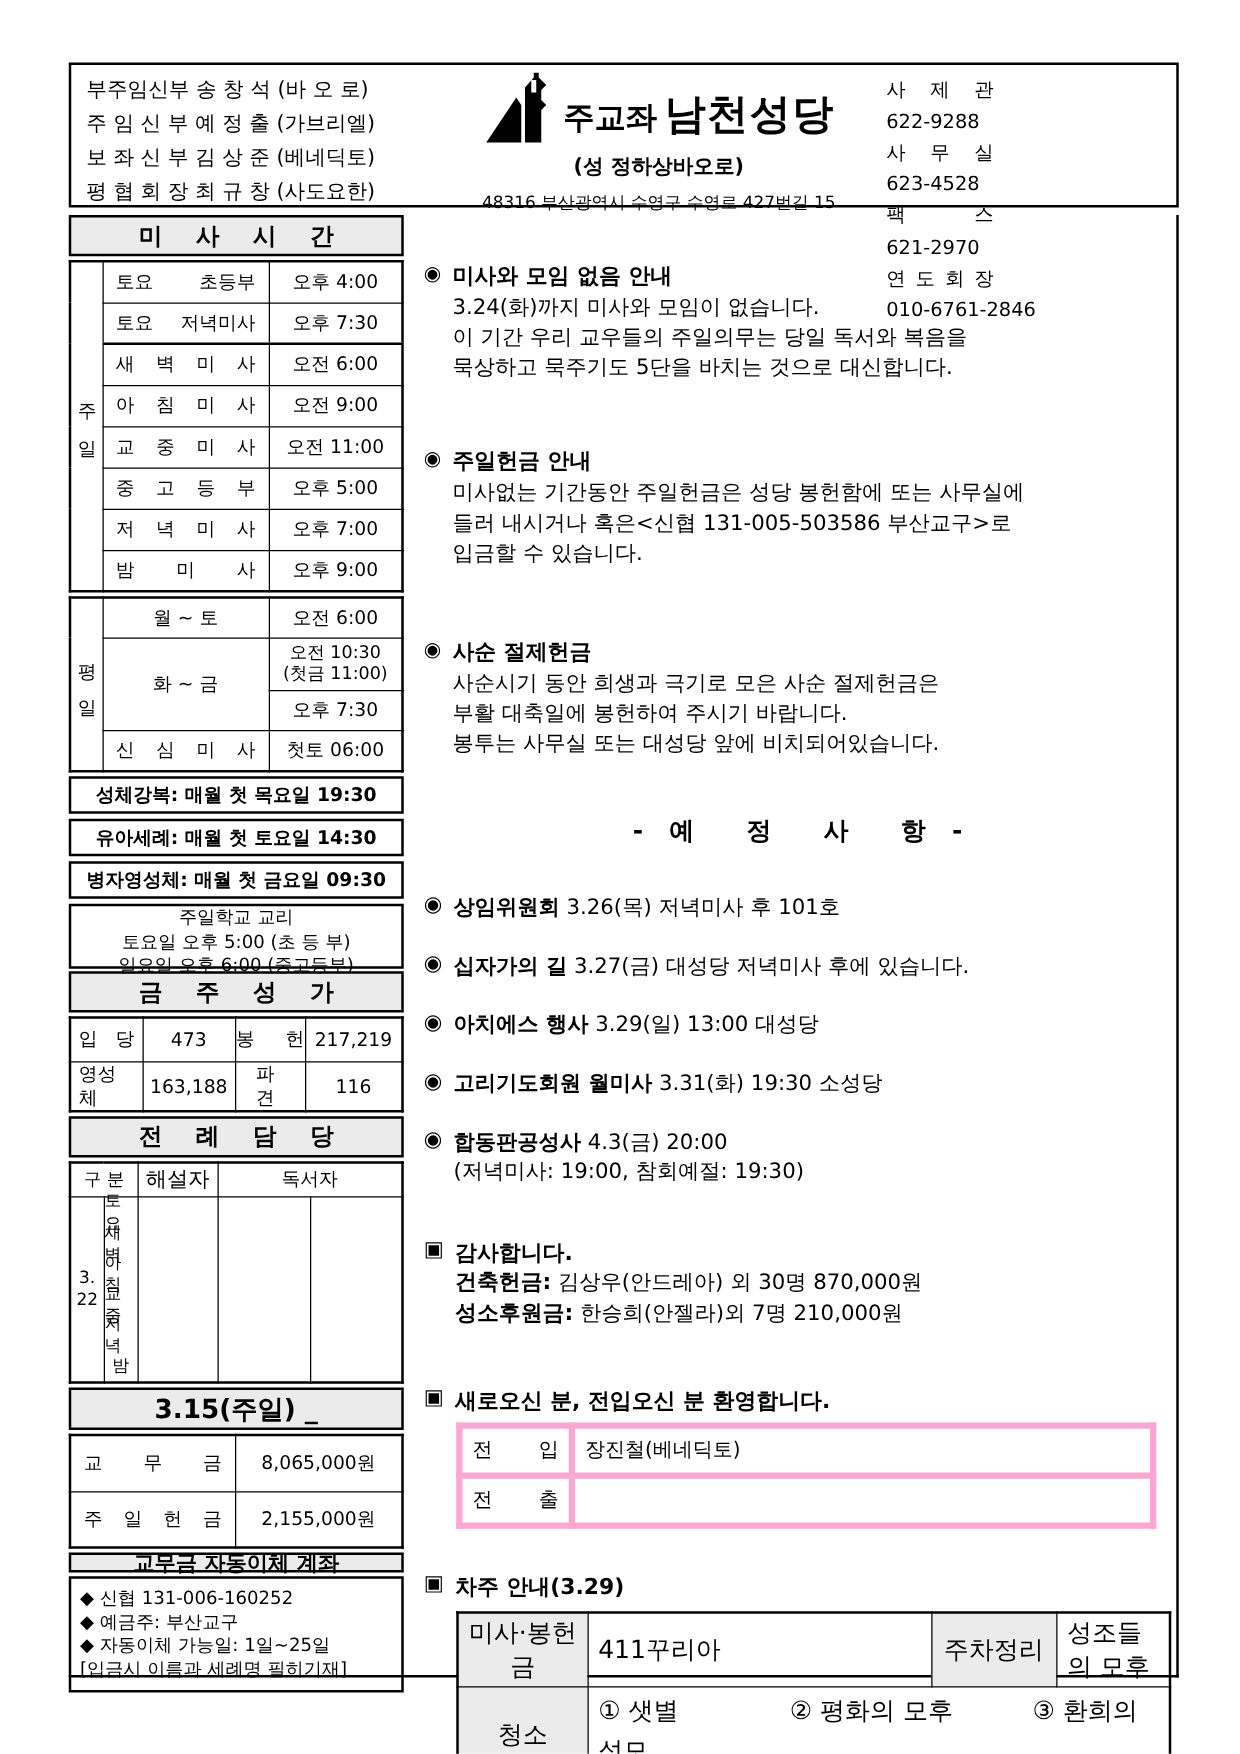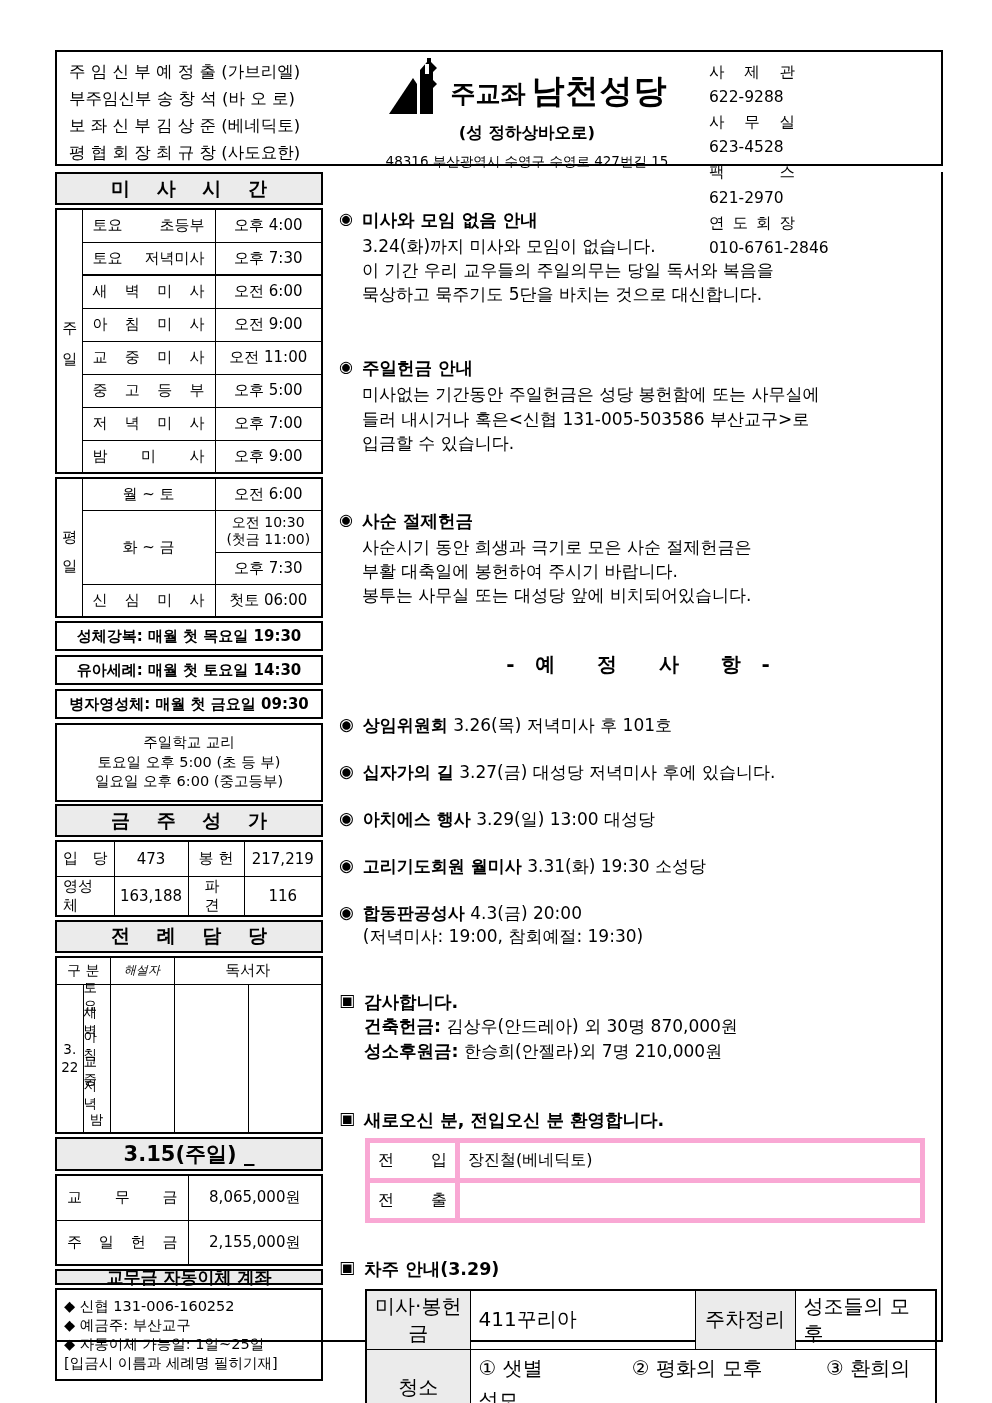--- a/index.html
+++ b/index.html
@@ -27,21 +27,21 @@
   
   .ghead{border:2px solid #000;box-sizing:border-box;background:#ebebeb;font-weight:bold;text-align:center;display:flex;align-items:center;justify-content:center;margin-bottom:3px;}
   .ghead.wide{word-spacing:20px;font-size:19px;height:33px;}
   .t{border-collapse:collapse;width:100%;table-layout:fixed;margin-bottom:3px;border:2px solid #000;}
   .t td{border:1px solid #000;font-size:15px;padding:0;box-sizing:border-box;vertical-align:middle;margin-left:20px;}
   .vcell{writing-mode:vertical-rl;text-orientation:upright;text-align:center;letter-spacing:14px;font-size:15px;}
   .jt{text-align:justify;text-align-last:justify;padding:0 10px !important;}
   .ct{text-align:center;}
   tr.hb td{border-top:2px solid #000;}
   .sp-row{border:2px solid #000;box-sizing:border-box;height:30px;margin-bottom:4px;display:flex;align-items:center;justify-content:center;font-weight:bold;font-size:15px;white-space:nowrap;}
-  .school{border:2px solid #000;box-sizing:border-box;height:79px;margin-bottom:2px;display:flex;flex-direction:column;align-items:center;justify-content:center;font-size:14.5px;line-height:1.35;}
+  .school{border:2px solid #000;box-sizing:border-box;height:52px;margin-bottom:2px;display:flex;flex-direction:column;align-items:center;font-size:14.5px;line-height:1.35;}
   .lit-slots div{height:24.5px;display:flex;align-items:center;justify-content:center;font-size:13.5px;}
   .off-head{font-size:21px;height:34px;}
   .autopay-body{border:2px solid #000;box-sizing:border-box;padding:7px 5px 5px 7px;font-size:14.5px;line-height:1.32;}
   .autopay-body .ln{white-space:nowrap;}
 
   
   .notice{display:flex;gap:9px;margin-bottom:50px;}
   .notice .bu{font-size:16px;line-height:1.4;}
   .ntitle{font-weight:bold;font-size:17.5px;margin-bottom:2px;}
   .nbody{font-size:17px;line-height:1.42;}
@@ -58,22 +58,22 @@
   .wtable .lbl{width:90px;text-align:justify;text-align-last:justify;}
   .nwtable{border-collapse:collapse;table-layout:fixed;width:572px;margin:8px 0 0 26px;border:2px solid #000;}
   .nwtable td{border:1px solid #000;font-size:20px;padding:2px 8px;box-sizing:border-box;}
   .nwtable .grey{background:#ebebeb;text-align:center;}
 </style>
 </head>
 <body>
 
 <div class="hdr">
   <div class="hdr-clergy">
+    <div>부주임신부  송 창 석 (바 오 로)</div>
     <div>주 임 신 부  예 정 출 (가브리엘)</div>
-    <div>부주임신부  송 창 석 (바 오 로)</div>
     <div>보 좌 신 부  김 상 준 (베네딕토)</div>
     <div>평 협 회 장  최 규 창 (사도요한)</div>
   </div>
   <div class="hdr-center">
     <div class="logo-row">
       <span>
         <svg width="58" height="62" viewBox="0 0 58 62">
           <polygon points="2,56 26,20 30,26 30,56" fill="#000"></polygon>
           <polygon points="33,56 33,12 40,4 40,0 44,0 44,4 50,10 46,14 46,22 50,26 46,30 46,56" fill="#000"></polygon>
           <rect x="38" y="6" width="4" height="10" fill="#fff"></rect>
@@ -181,38 +181,38 @@
       <div>토요일 오후 5:00 (초 등 부)</div>
       <div>일요일 오후 6:00 (중고등부)</div>
     </div>
 
     <div class="ghead wide">금 주 성 가</div>
     <table class="t">
       <tbody>
           <tr>
         <td class="jt" style="width:58px;height:35px;padding:0 6px !important;">입 당</td>
         <td class="ct" style="width:74px;">473</td>
-        <td class="jt" style="width:56px;padding:0 10px !important;">봉 헌</td>
+        <td class="jt" style="width:56px;padding:0 0 !important;">봉 헌</td>
         <td class="ct">217,219</td>
       </tr>
       <tr>
         <td class="jt" style="height:35px;padding:0 6px !important;">영성체</td>
         <td class="ct">163,188</td>
         <td class="jt" style="padding:0 16px !important;">파 견</td>
         <td class="ct">116</td>
       </tr>
     </tbody>
       </table>
 
     <div class="ghead wide">전 례 담 당</div>
     <table class="t">
       <tbody>
           <tr>
         <td class="ct" colspan="2" style="width:54px;height:28px;font-size:14px;">구 분</td>
-        <td class="ct" style="width:64px;font-size:12px;font-style:italic;">해설자</td>
+        <td class="ct" style="width:64px;font-size:17px;">해설자</td>
         <td class="ct" colspan="2">독서자</td>
       </tr>
       <tr>
         <td class="ct pre" style="width:24px;height:147px;font-size:13.5px;line-height:1.3;">3.
 22</td>
         <td style="width:30px;">
           <div class="lit-slots">
             <div>토요</div>
             <div>새벽</div>
             <div>아침</div>
@@ -336,21 +336,21 @@
       </table>
 
     <div class="blk" style="margin-top:34px;">
       <span class="bu">▣</span>
       <span class="tt">차주 안내(3.29)</span>
     </div>
     <table class="nwtable">
       <tbody>
           <tr>
         <td class="grey" style="width:104px;height:36px;">미사·봉헌금</td>
-        <td style="width:225px;">411꾸리아</td>
+        <td style="width:275px;">411꾸리아</td>
         <td class="grey" style="width:100px;">주차정리</td>
         <td>성조들의 모후</td>
       </tr>
       <tr>
         <td class="grey" style="height:60px;">청소 (3.28)</td>
         <td colspan="3" class="pre" style="line-height:1.6;">① 샛별              ② 평화의 모후          ③ 환희의 성모
 ④ 바뇌의 성모      ⑤ 공경하올 동정녀</td>
       </tr>
     </tbody>
       </table>

